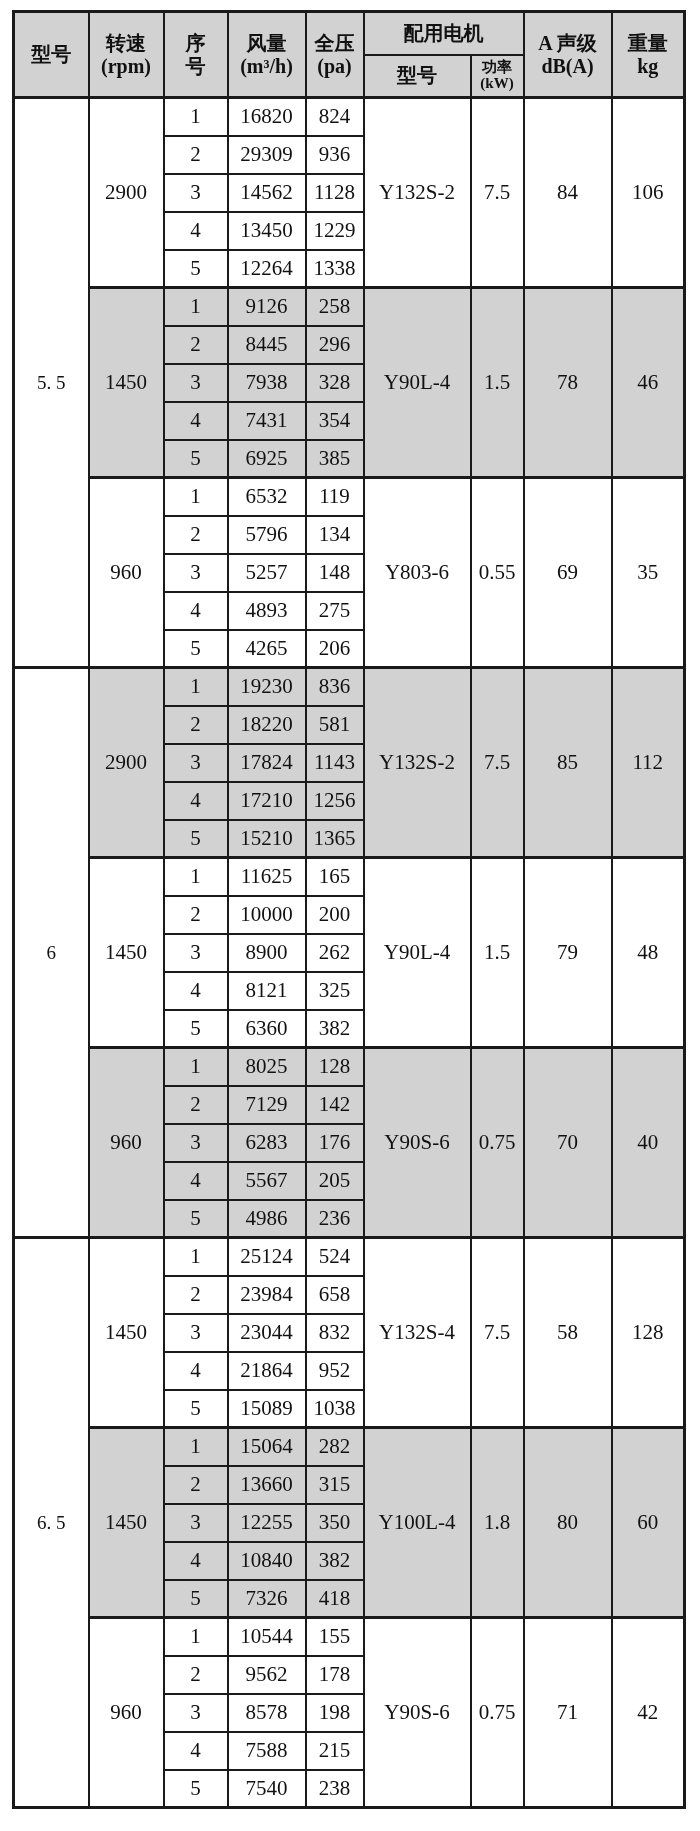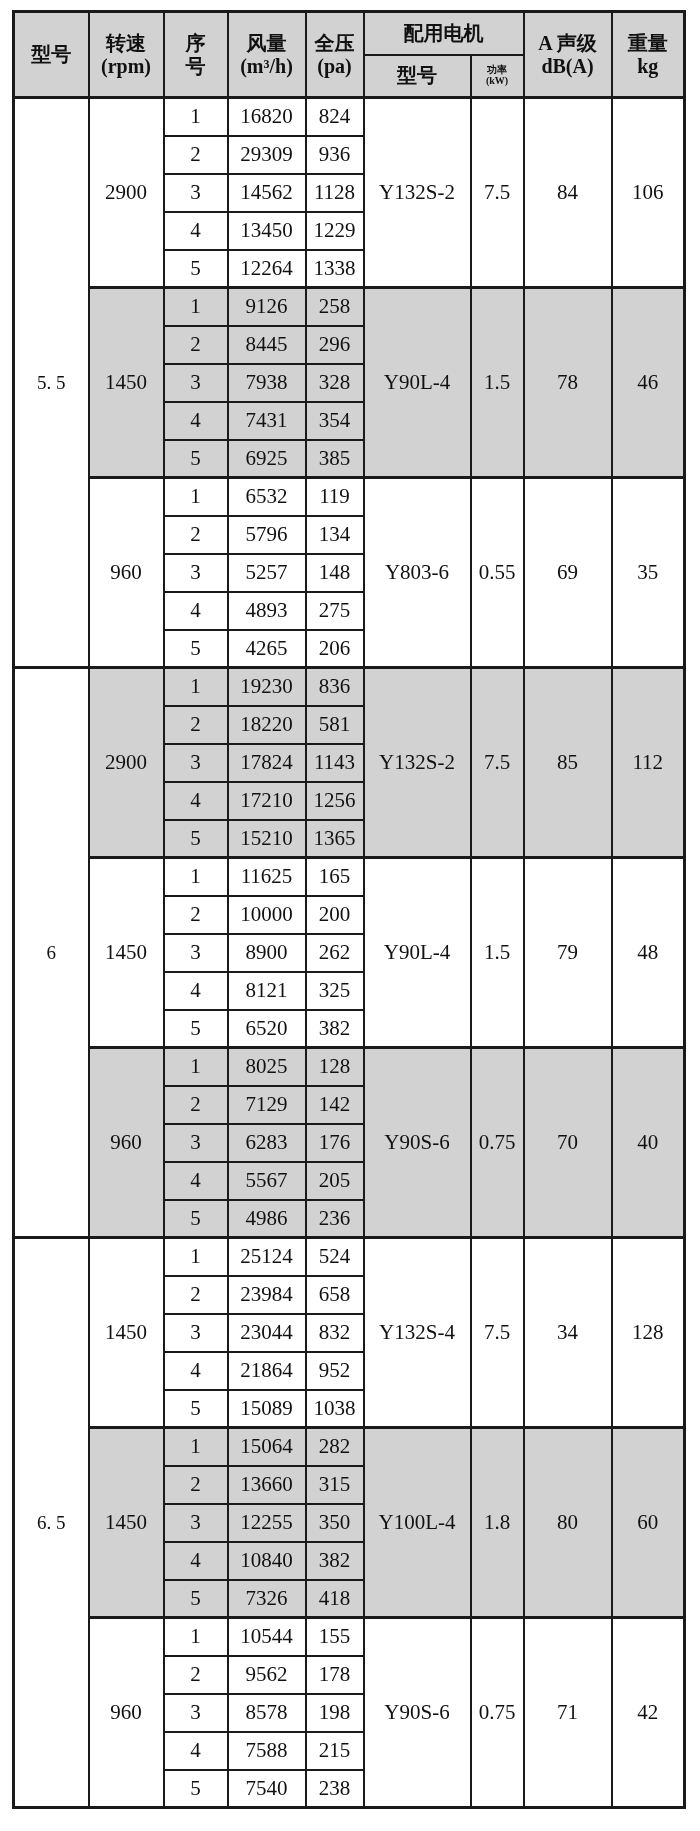--- a/index.html
+++ b/index.html
@@ -34,21 +34,21 @@
   }
   thead th {
     background: #d2d2d2;
     font-weight: bold;
     font-size: 20px;
     line-height: 1.15;
     white-space: pre-line;
   }
   thead tr { height: 43px; }
   thead th.small {
-    font-size: 10px;
+    font-size: 15px;
     line-height: 1.05;
   }
   
   tbody tr:first-child td { border-top-width: 3px; }
   tbody tr { height: 38px; }
   tbody td {
     font-size: 21px;
     background: #ffffff;
   }
   tbody td.shaded { background: #d2d2d2; }
@@ -238,21 +238,21 @@
           <td>8900</td>
           <td>262</td>
         </tr>
         <tr>
           <td>4</td>
           <td>8121</td>
           <td>325</td>
         </tr>
         <tr>
           <td>5</td>
-          <td>6520</td>
+          <td>6360</td>
           <td>382</td>
         </tr>
         <tr class="block-start">
           <td class="shaded" rowspan="5">960</td>
           <td class="shaded">1</td>
           <td class="shaded">8025</td>
           <td class="shaded">128</td>
           <td class="shaded" rowspan="5">Y90S-6</td>
           <td class="shaded" rowspan="5">0.75</td>
           <td class="shaded" rowspan="5">70</td>
@@ -279,21 +279,21 @@
           <td class="shaded">236</td>
         </tr>
         <tr class="block-start">
           <td class="model-cell" rowspan="15">6. 5</td>
           <td rowspan="5">1450</td>
           <td>1</td>
           <td>25124</td>
           <td>524</td>
           <td rowspan="5">Y132S-4</td>
           <td rowspan="5">7.5</td>
-          <td rowspan="5">34</td>
+          <td rowspan="5">58</td>
           <td rowspan="5">128</td>
         </tr>
         <tr>
           <td>2</td>
           <td>23984</td>
           <td>658</td>
         </tr>
         <tr>
           <td>3</td>
           <td>23044</td>

